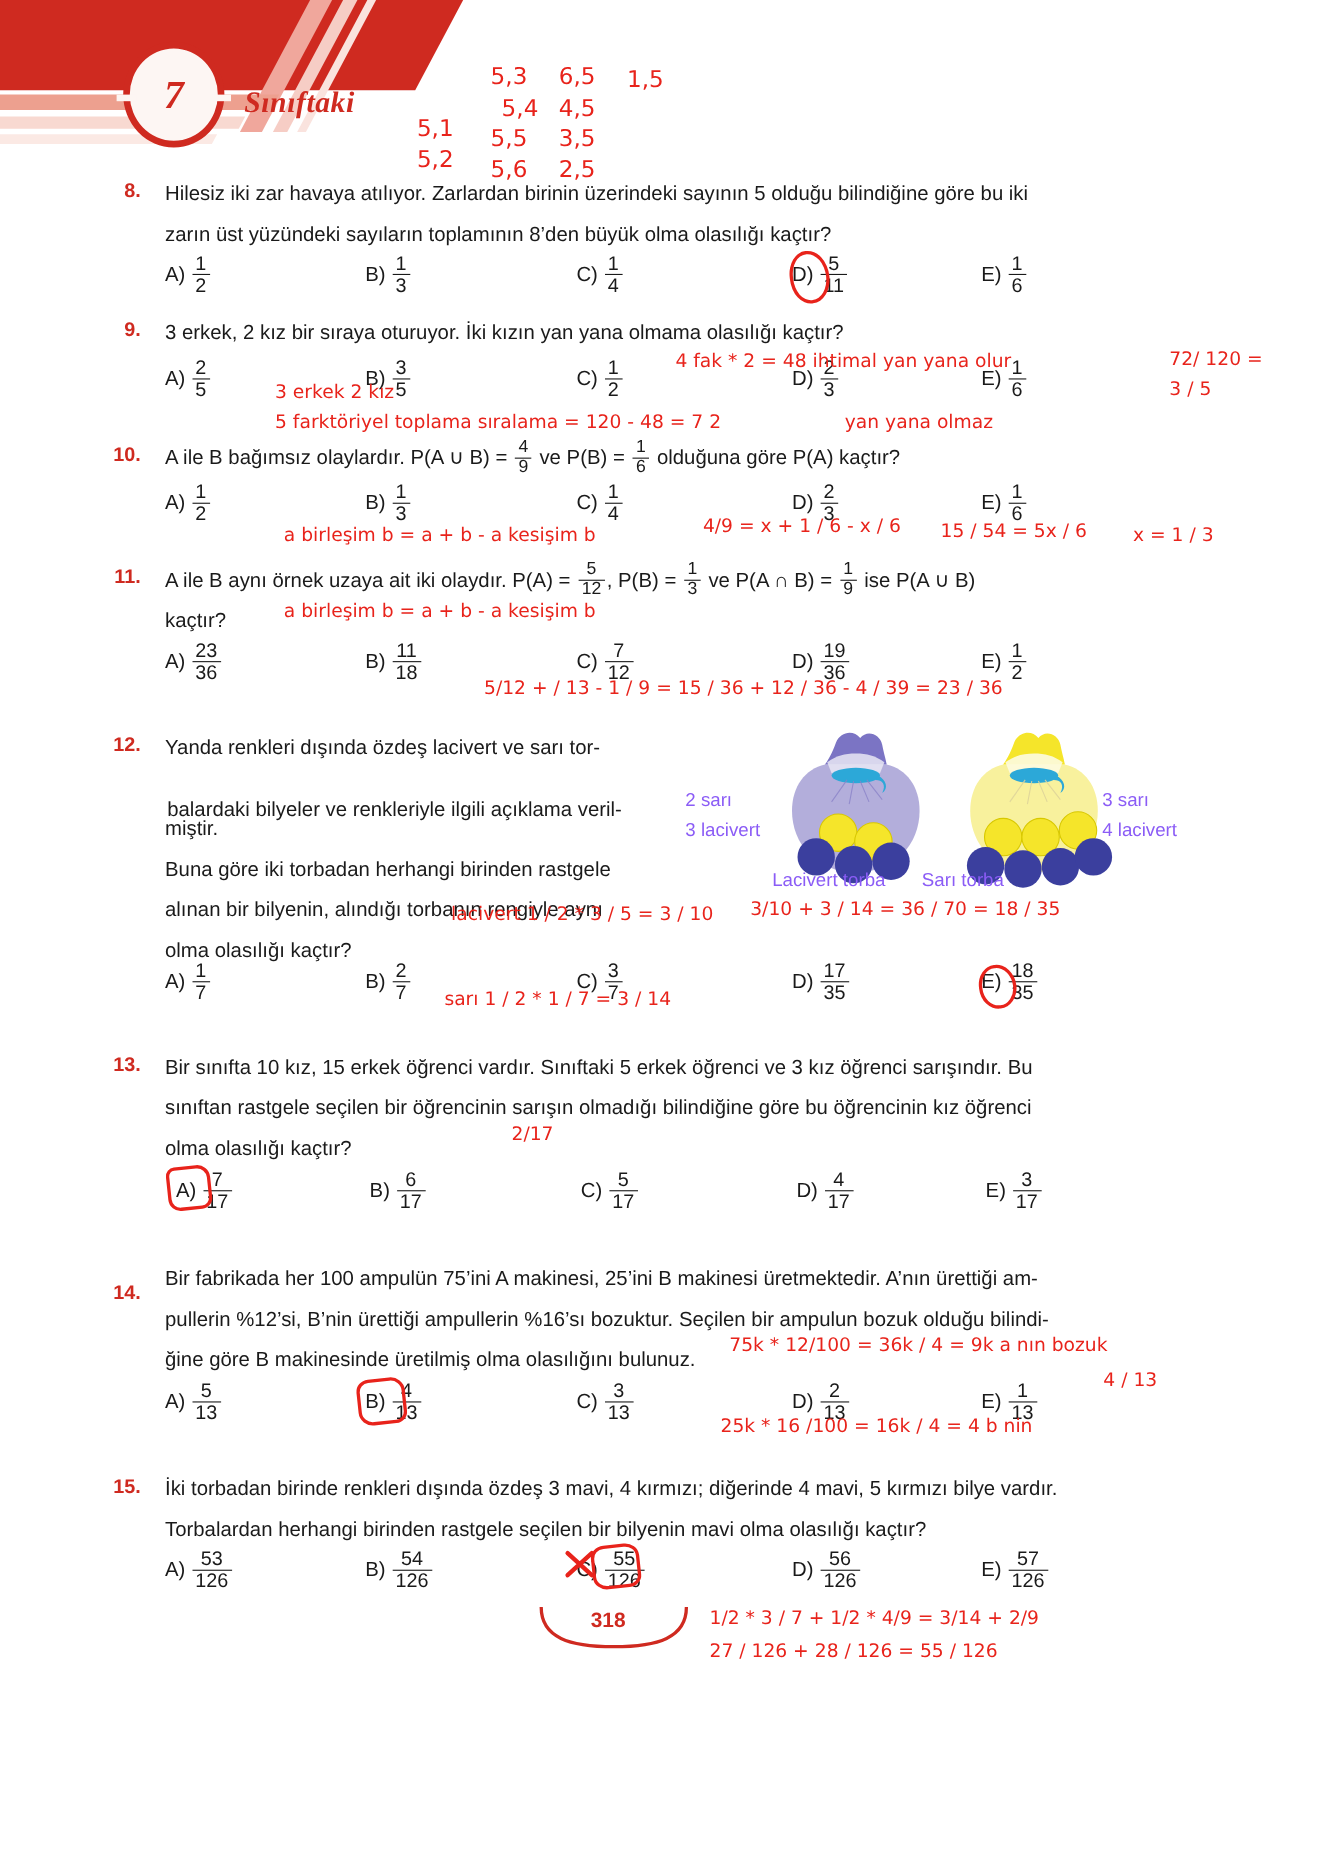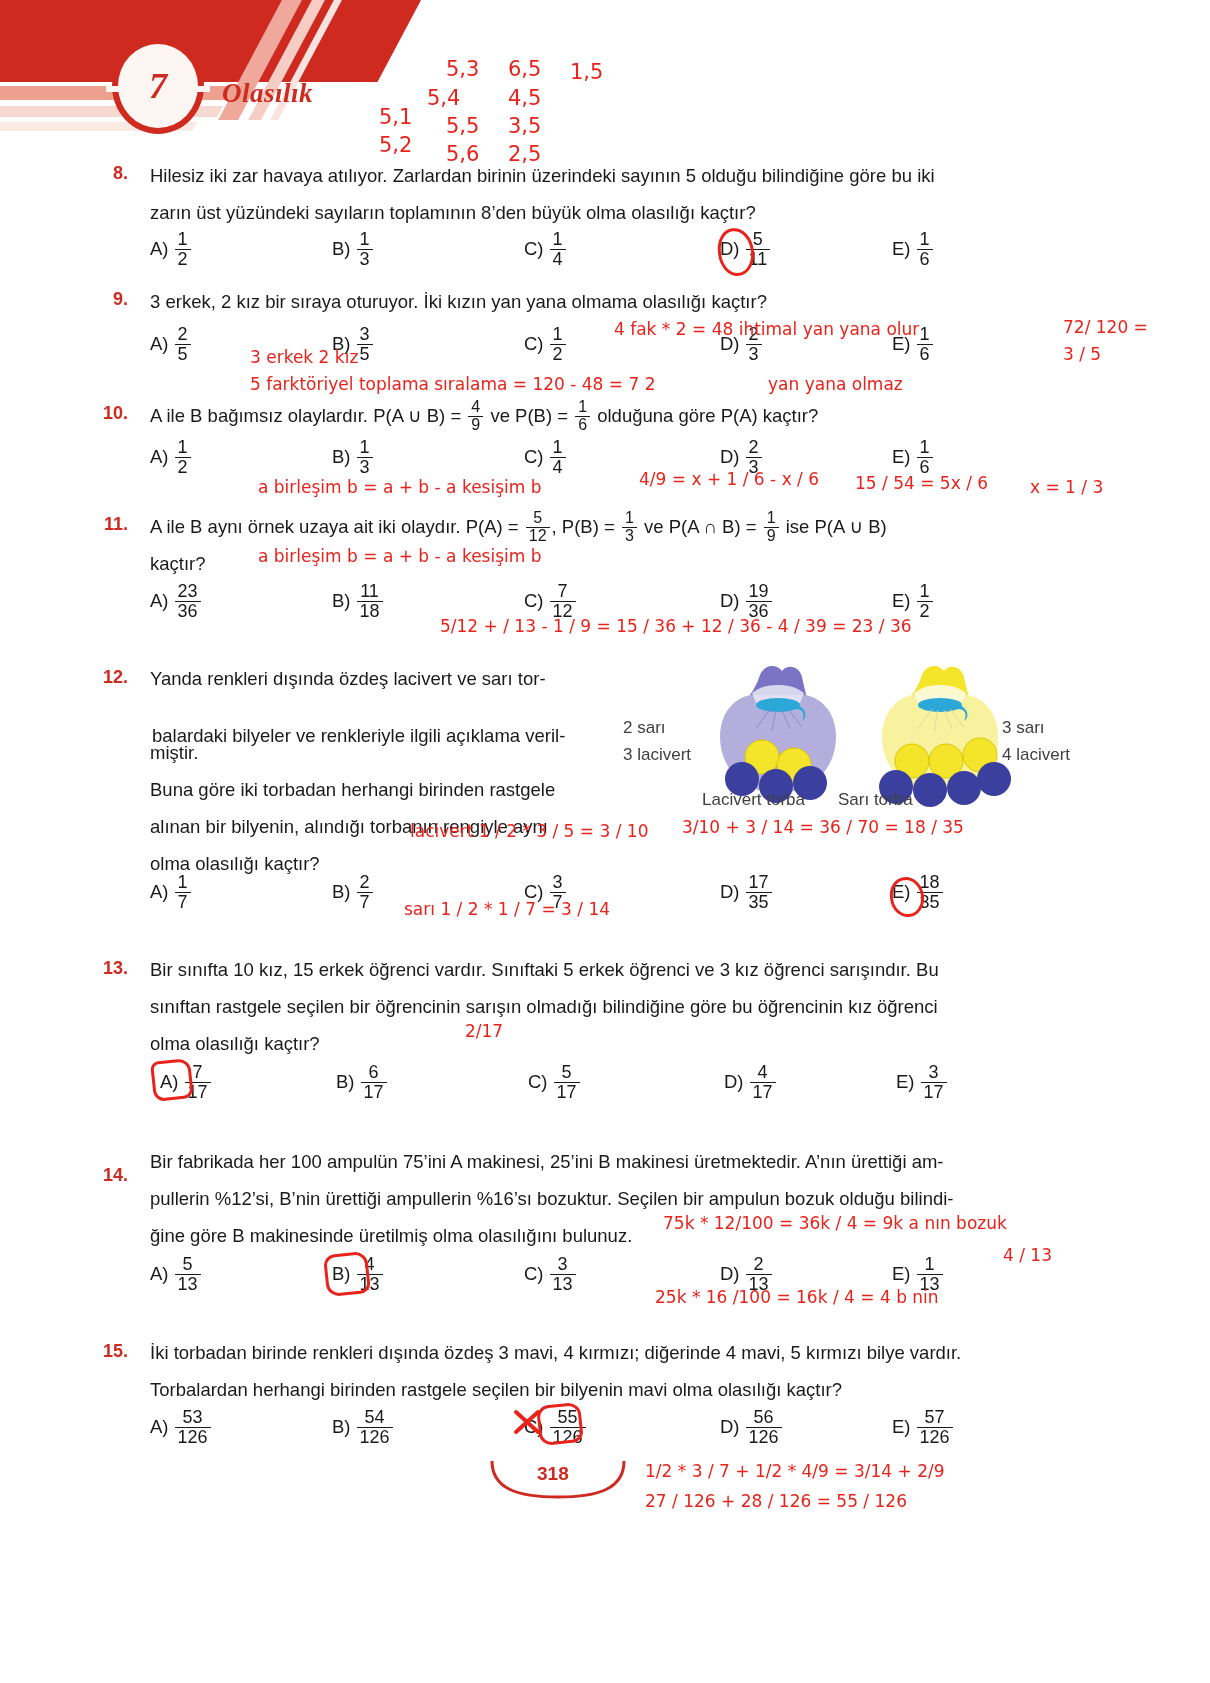--- a/index.html
+++ b/index.html
@@ -90,21 +90,21 @@
 
   
   .pen-circle {
     position:absolute; border:3.5px solid #e8231b; border-radius:46% 52% 48% 50%;
     transform:rotate(-6deg); pointer-events:none;
   }
   .pen-cross { position:absolute; pointer-events:none; }
 
   
   .bags { position:absolute; }
-  .bag-cap-lbl { position:absolute; font-size:17px; color:#404040; }
+  .bag-cap-lbl { position:absolute; font-size:17px; color:#8b5cf6; }
 
   
   .pagenum {
     position:absolute; font-size:19px; color:#cf2a20; font-weight:bold;
   }
   .pagenum-arc { position:absolute; }
 </style>
 </head>
 <body>
 
@@ -114,26 +114,26 @@
   <div class="stripe s1"></div>
   <div class="stripe s2"></div>
   <div class="stripe s3"></div>
   <div class="stripe s4"></div>
   <div class="stripe s5"></div>
   <div class="stripe s6"></div>
 </div>
 <div class="chap-badge">
   <span>7</span>
 </div>
-<div class="chap-title">Olasılık</div>
+<div class="chap-title">Sınıftaki</div>
 
 <div class="hw big" style="left:379px; top:105px;">5,1</div>
 <div class="hw big" style="left:379px; top:133px;">5,2</div>
 <div class="hw big" style="left:446px; top:57px;">5,3</div>
-<div class="hw big" style="left:427px; top:86px;">5,4</div>
+<div class="hw big" style="left:456px; top:86px;">5,4</div>
 <div class="hw big" style="left:446px; top:114px;">5,5</div>
 <div class="hw big" style="left:446px; top:142px;">5,6</div>
 <div class="hw big" style="left:508px; top:57px;">6,5</div>
 <div class="hw big" style="left:508px; top:86px;">4,5</div>
 <div class="hw big" style="left:508px; top:114px;">3,5</div>
 <div class="hw big" style="left:508px; top:142px;">2,5</div>
 <div class="hw big" style="left:570px; top:60px;">1,5</div>
 
 <div class="qnum" style="left:88px; top:163px;">8.</div>
 <div class="qtext" style="left:150px; top:161px; width:910px;">Hilesiz iki zar havaya atılıyor. Zarlardan birinin üzerindeki sayının 5 olduğu bilindiğine göre bu iki</div>

